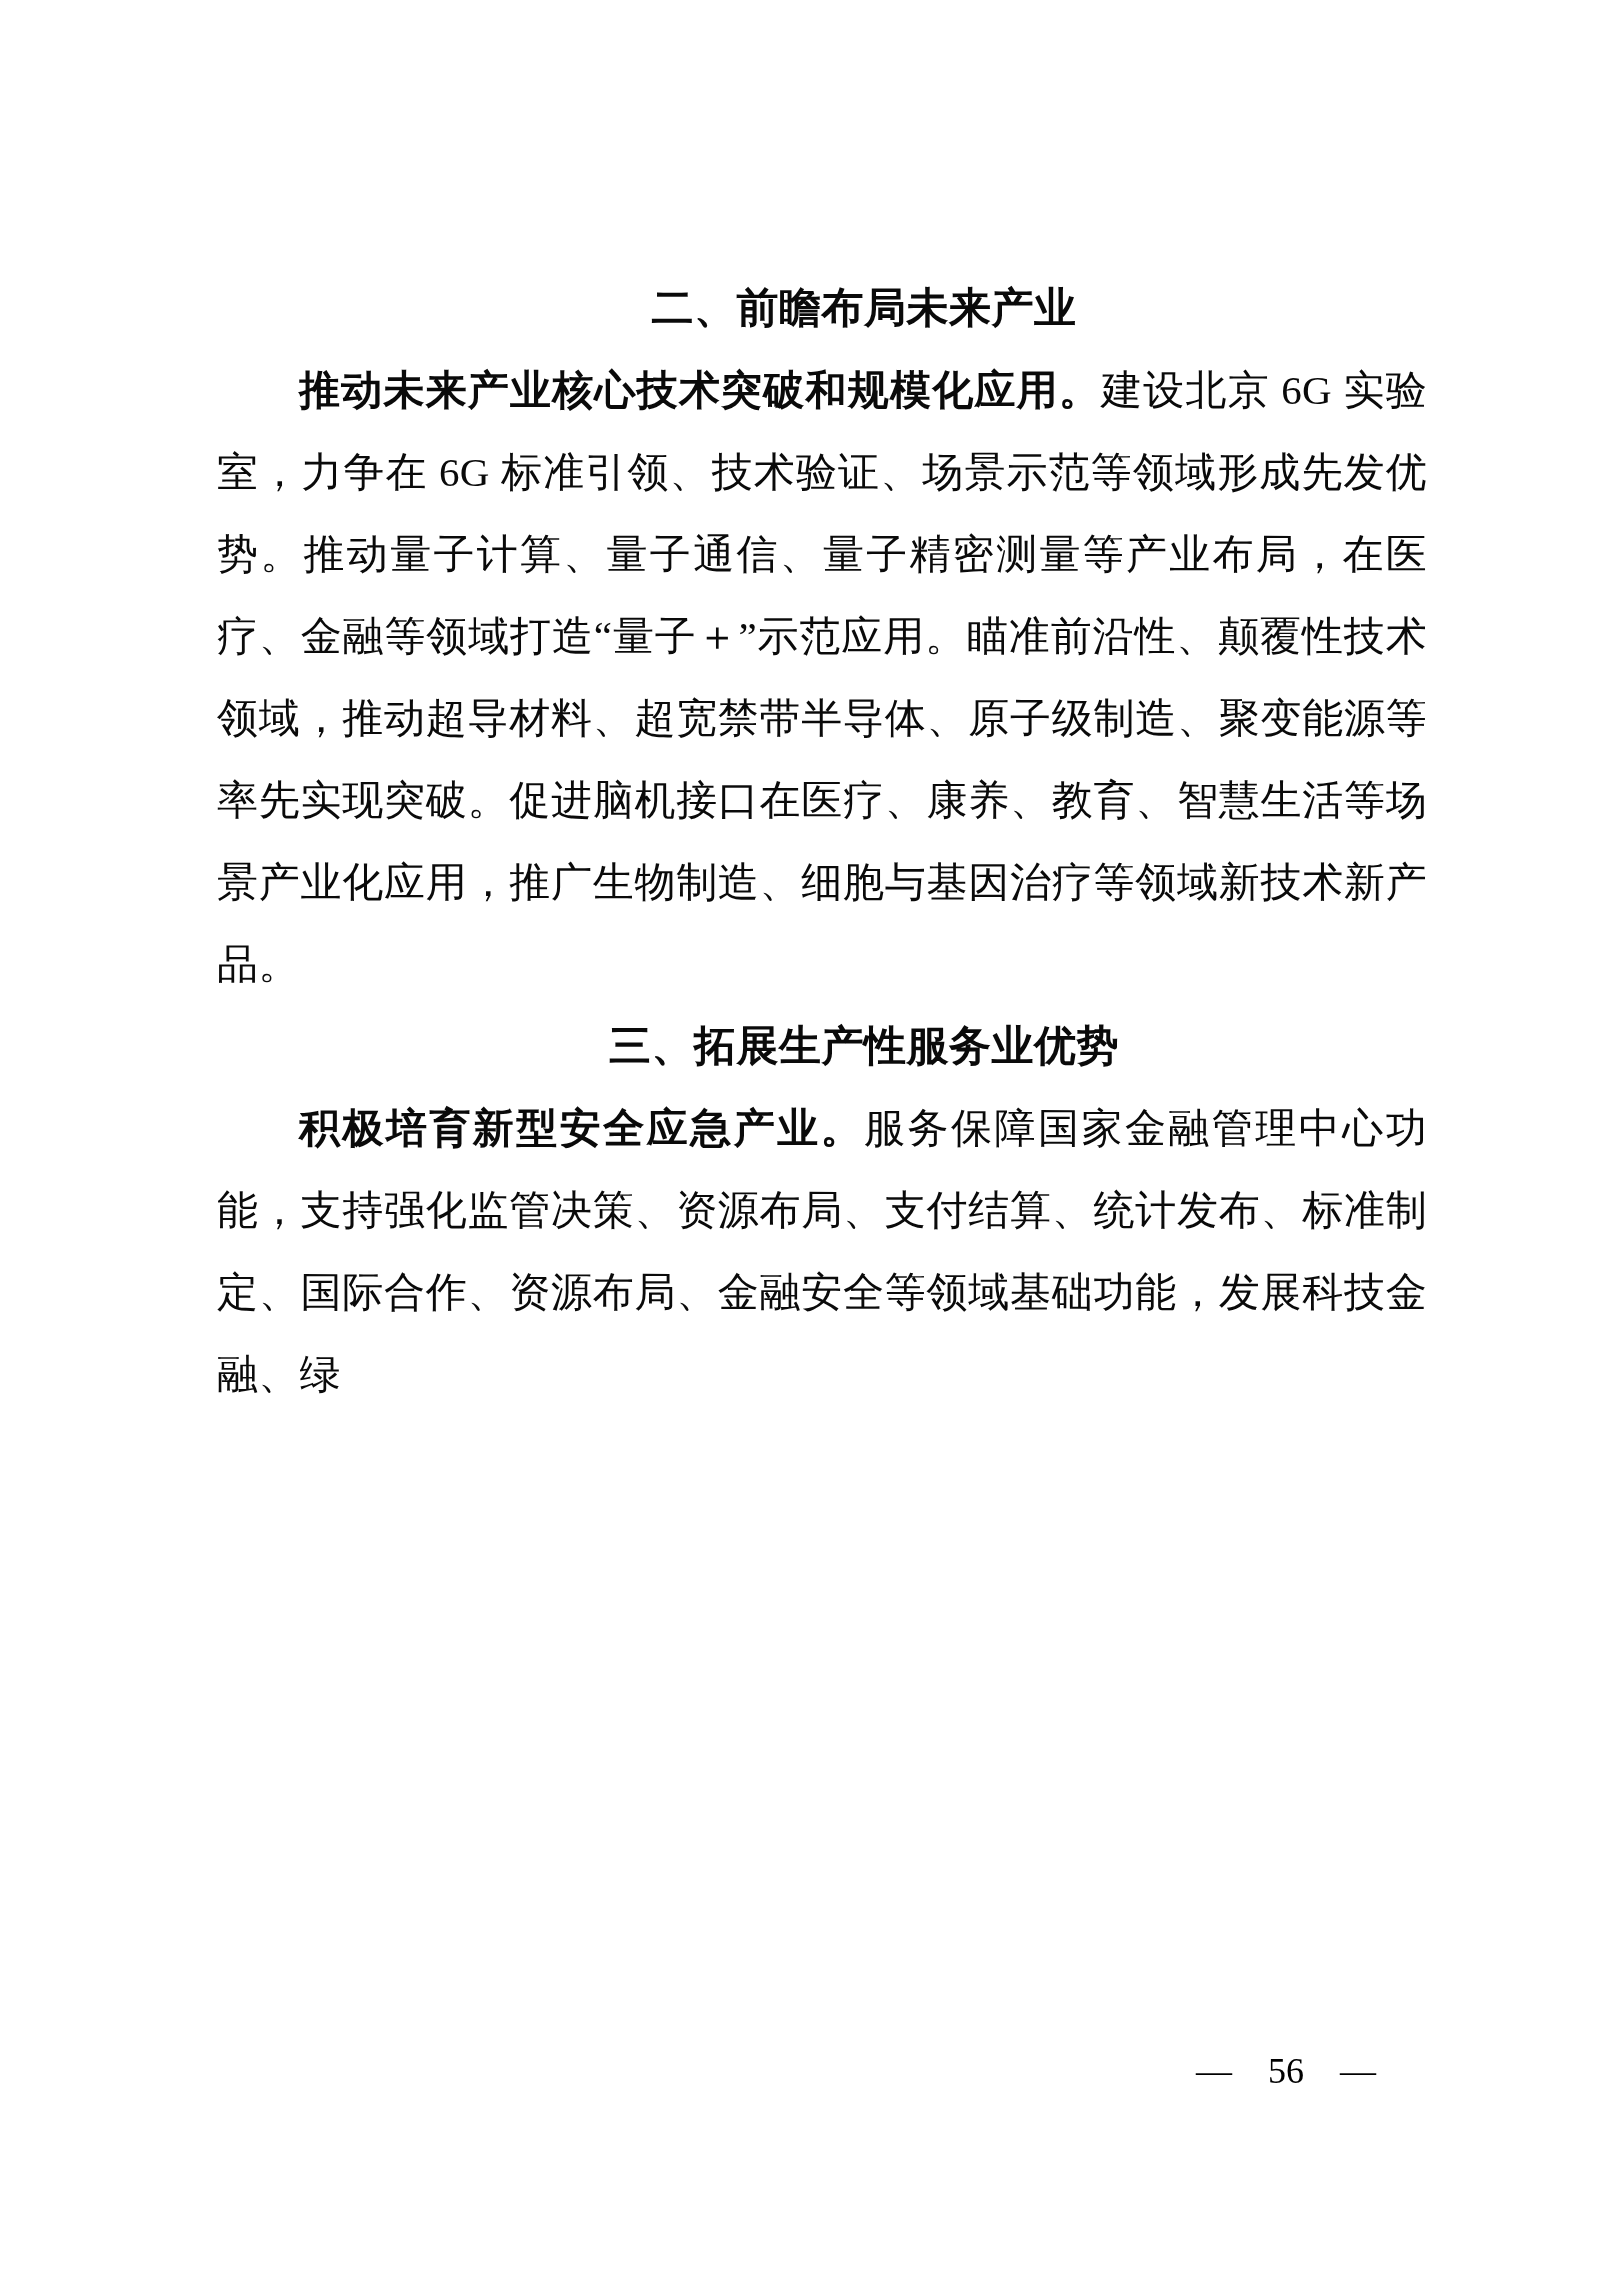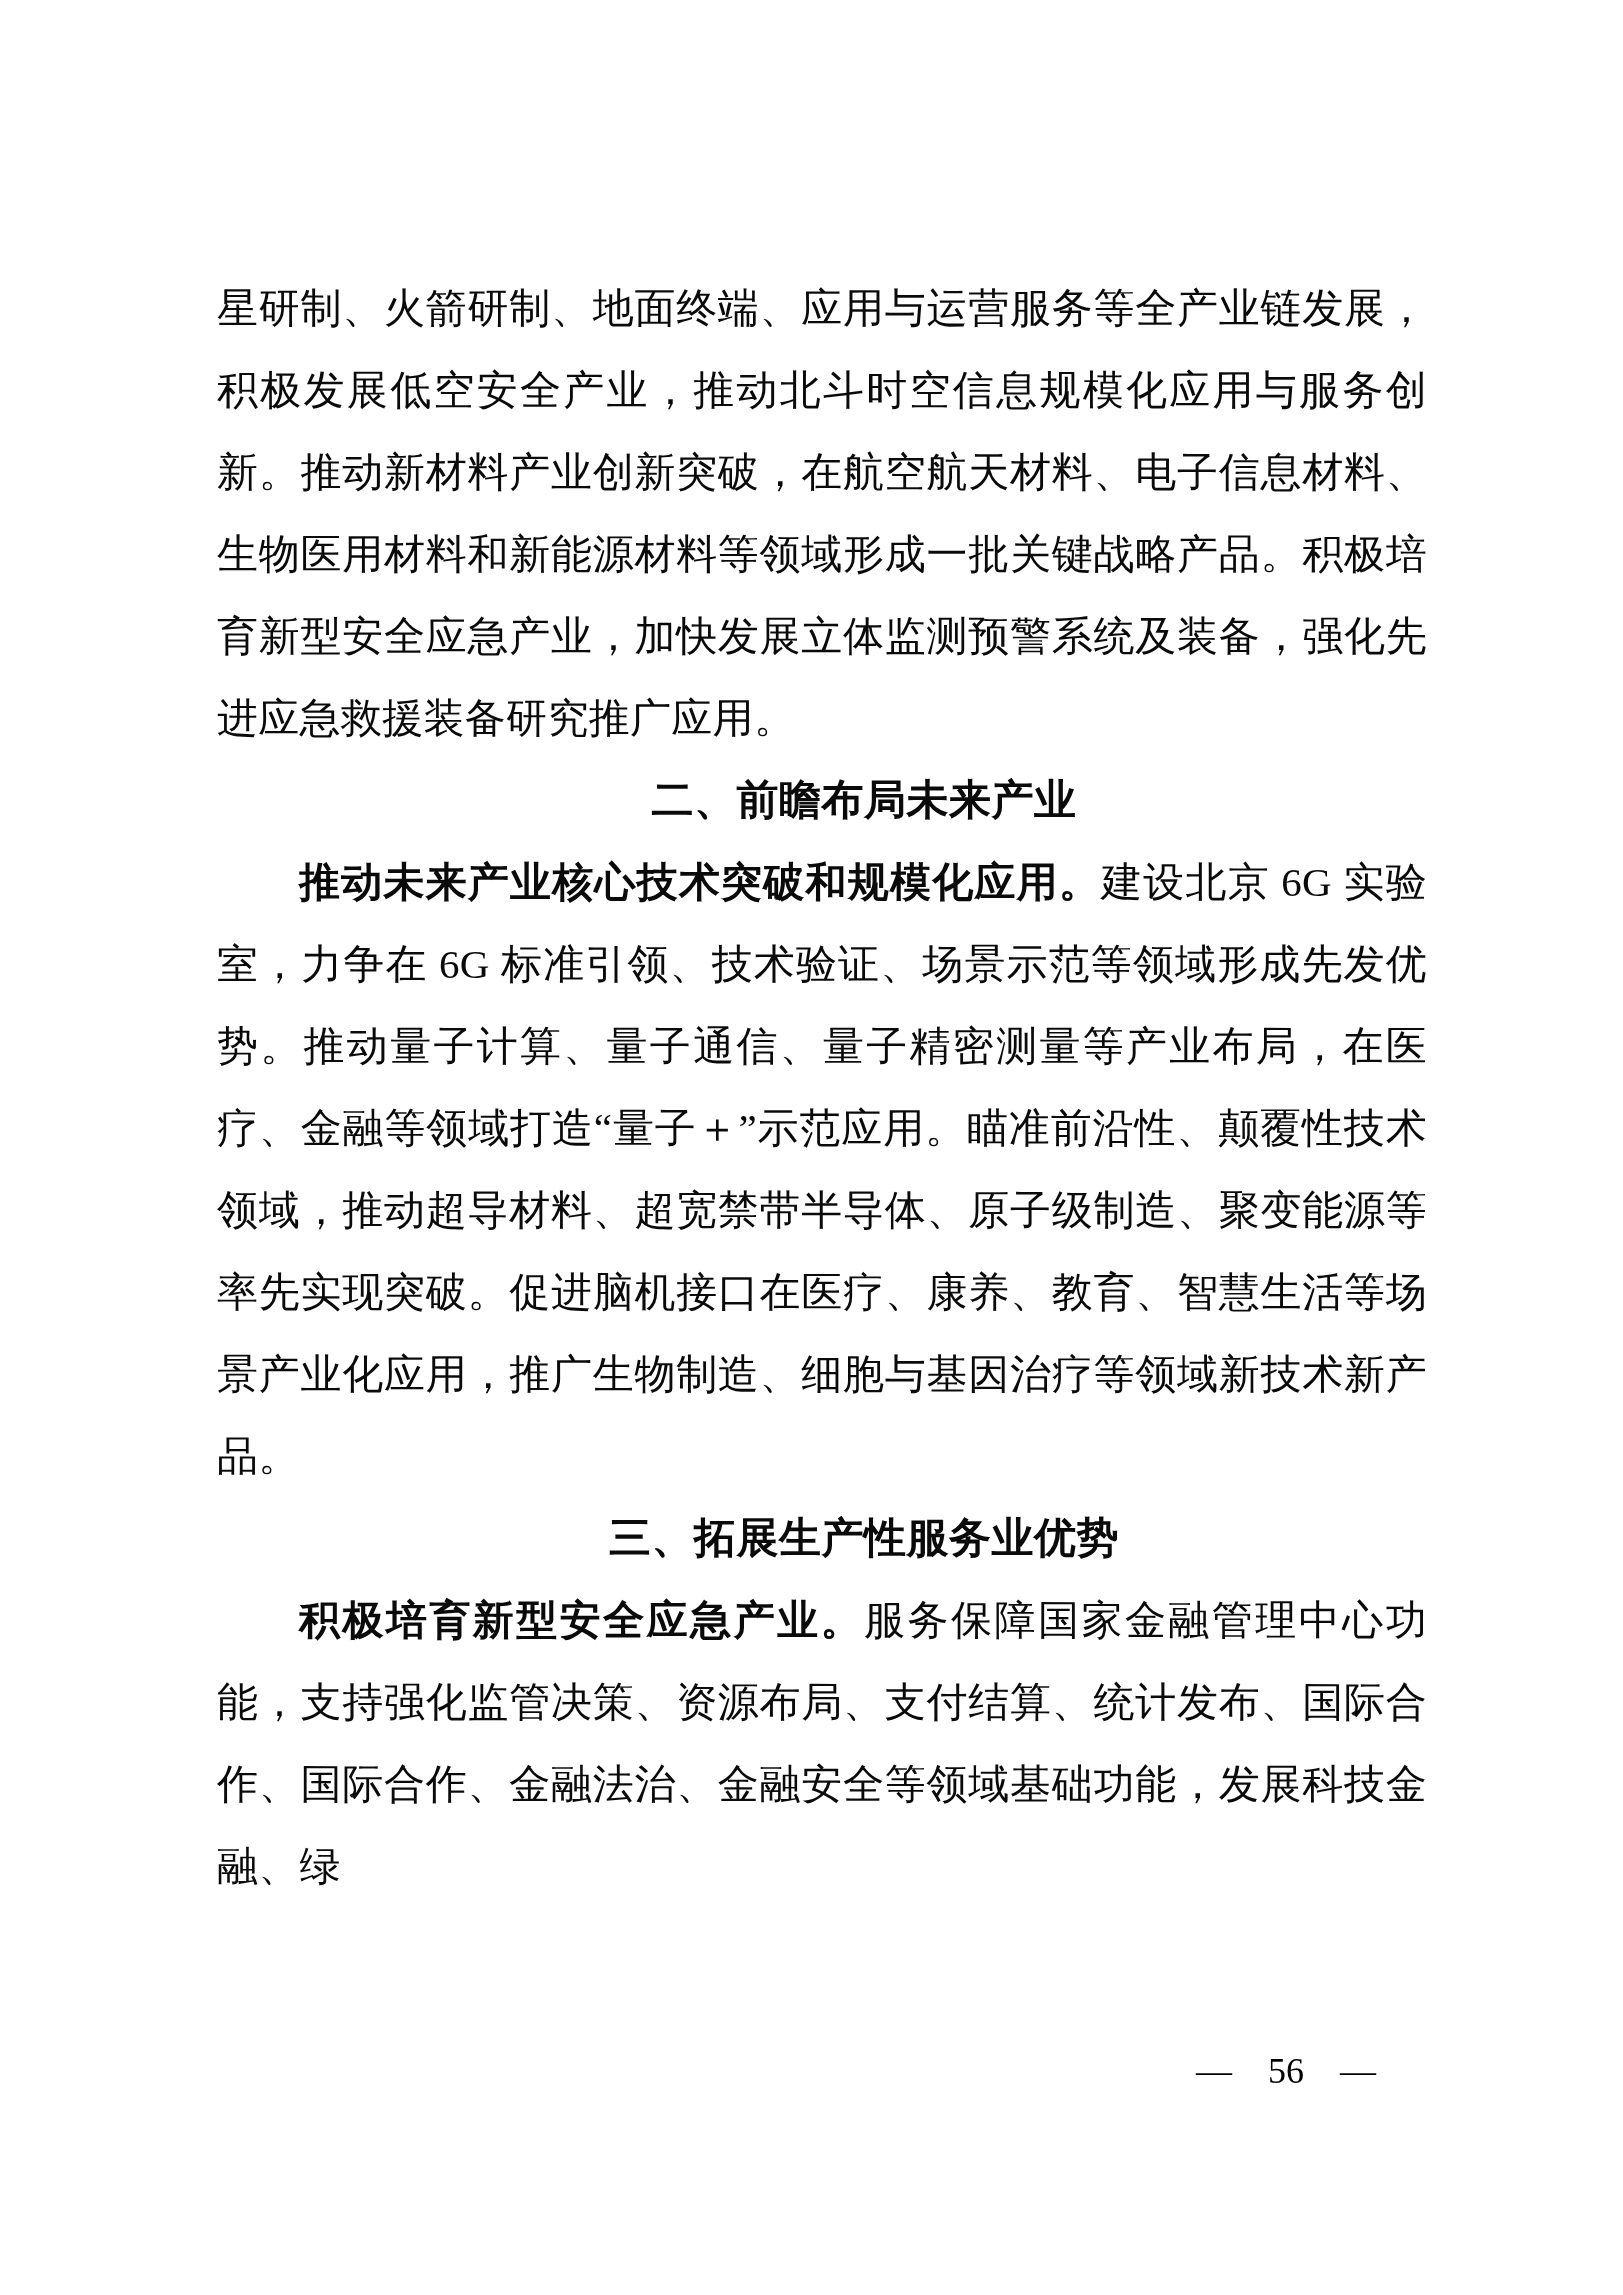--- a/index.html
+++ b/index.html
@@ -65,30 +65,29 @@
     font-weight: normal;
   }
 </style>
 </head>
 <body>
 
 <div class="page">
 
   <div class="text-block">
 
-    <p class="para no-indent">星研制、火箭研制、地面终端、应用与运营服务等全产业链发展，积极发展低空安全产业，推动北斗时空信息规模化应用与服务创新。推动新材料产业创新突破，在航空航天材料、电子信息材料、生物医用材料和新能源材料等领域形成一批关键战略产品。积极培育新型安全应急产业，加快发展立体监测预警系统及装备，强化先进应急救援装备研究推广应用。</p>
 
     <h2 class="section-heading">二、前瞻布局未来产业</h2>
 
 
     <p class="para"><span class="lead">推动未来产业核心技术突破和规模化应用。</span><span>建设北京 6G 实验室，力争在 6G 标准引领、技术验证、场景示范等领域形成先发优势。推动量子计算、量子通信、量子精密测量等产业布局，在医疗、金融等领域打造“量子＋”示范应用。瞄准前沿性、颠覆性技术领域，推动超导材料、超宽禁带半导体、原子级制造、聚变能源等率先实现突破。促进脑机接口在医疗、康养、教育、智慧生活等场景产业化应用，推广生物制造、细胞与基因治疗等领域新技术新产品。</span></p>
 
     <h2 class="section-heading">三、拓展生产性服务业优势</h2>
 
-    <p class="para"><span class="lead">积极培育新型安全应急产业。</span><span>服务保障国家金融管理中心功能，支持强化监管决策、资源布局、支付结算、统计发布、国际合作、国际合作、金融法治、金融安全等领域基础功能，发展科技金融、绿</span></p>
+    <p class="para"><span class="lead">积极培育新型安全应急产业。</span><span>服务保障国家金融管理中心功能，支持强化监管决策、资源布局、支付结算、统计发布、标准制定、国际合作、资源布局、金融安全等领域基础功能，发展科技金融、绿</span></p>
 
   </div>
 
   <div class="footer">
     <span class="dash">—</span>
     <span class="num">56</span>
     <span class="dash">—</span>
   </div>
 
 </div>

